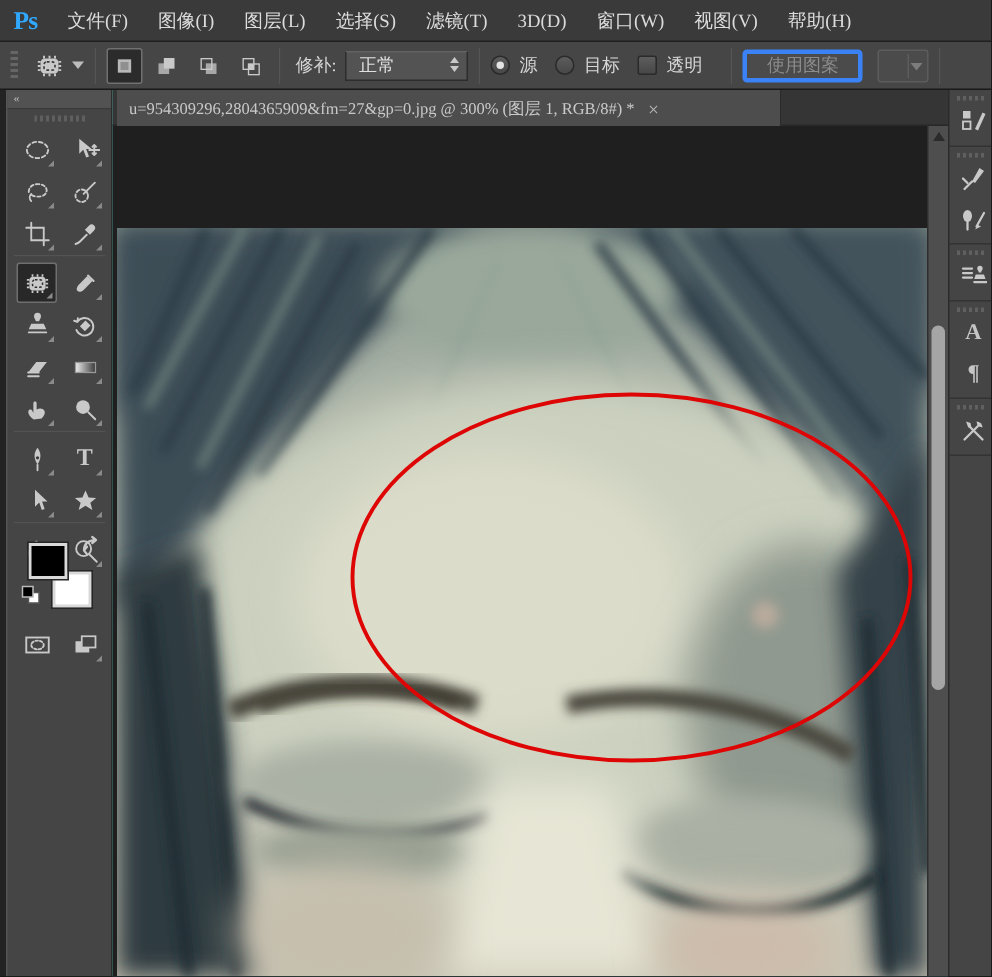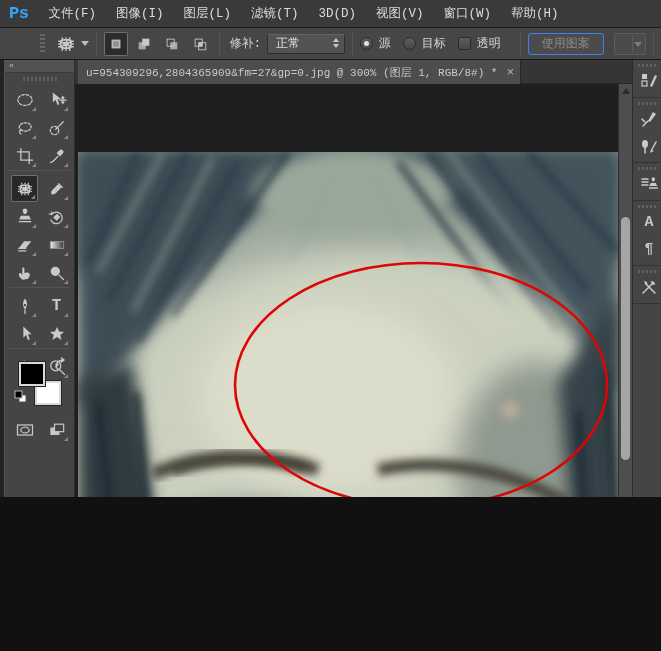--- a/index.html
+++ b/index.html
@@ -1,34 +1,34 @@
 <!DOCTYPE html>
 <html><head>
 <meta charset="utf-8">
 <style>
   * { margin:0; padding:0; box-sizing:border-box; }
   html,body { background:#111; }
   #app {
-    position:relative; width:661px; height:497px; overflow:hidden;
-    background:#232323; font-family:Liberation Mono, monospace;
+    position:relative; width:661px; height:651px; overflow:hidden;
+    background:#232323; font-family:Liberation Serif, serif;
     -webkit-font-smoothing:antialiased;
   }
   
   .menubar {
     position:absolute; left:0; top:0; width:661px; height:28px;
     background:#3a3a3a; border-bottom:1px solid #1f1f1f;
     display:flex; align-items:center; color:#dcdcdc; font-size:12.5px;
   }
   .ps-logo { margin:0 10px 0 9px; color:#31a8ff; font-weight:bold; font-size:17px; letter-spacing:-0.5px; }
   .menu-item { padding:0 10px; line-height:28px; white-space:nowrap; }
   
   .optionsbar {
     position:absolute; left:0; top:28px; width:661px; height:32px;
     background:#464646; border-bottom:1px solid #191919;
-    display:flex; align-items:center; color:#d6d6d6; font-size:12px;padding-left:33px;
+    display:flex; align-items:center; color:#d6d6d6; font-size:12px;
   }
   .grip-v {
     width:5px; height:20px; margin-left:7px;
     background:repeating-linear-gradient(#666 0 2px, transparent 2px 4px);
   }
   .preset-btn { display:flex; align-items:center; margin-left:10px; gap:4px; }
   .caret-down { width:0; height:0; border-left:4px solid transparent; border-right:4px solid transparent; border-top:5px solid #bdbdbd; }
   .vsep { width:1px; height:24px; background:#333; border-right:1px solid #555; margin:0 7px; }
   .mode-group { display:flex; gap:4px; }
   .mode-btn { width:24px; height:24px; display:flex; align-items:center; justify-content:center; border:1px solid transparent; border-radius:2px; }
@@ -45,21 +45,21 @@
   .radio-wrap, .check-wrap { display:flex; align-items:center; gap:6px; margin-right:12px; white-space:nowrap; }
   .radio {
     width:13px; height:13px; border-radius:50%;
     background:linear-gradient(#5d5d5d,#474747); border:1px solid #2a2a2a;
     display:flex; align-items:center; justify-content:center;
   }
   .radio.checked::after { content:""; width:5px; height:5px; border-radius:50%; background:#e3e3e3; }
   .checkbox { width:13px; height:13px; border-radius:2px; background:linear-gradient(#5d5d5d,#474747); border:1px solid #2a2a2a; }
   .btn-disabled {
     height:22px; padding:0 13px; display:flex; align-items:center;
-    background:#4b4b4b; border:1px solid #3b82f6; border-radius:3px; color:#8b8b8b; white-space:nowrap;
+    background:#4b4b4b; border:3px solid #3b82f6; border-radius:3px; color:#8b8b8b; white-space:nowrap;
   }
   .pattern-drop {
     width:34px; height:22px; margin-left:10px; background:#4b4b4b;
     border:1px solid #5c5c5c; border-radius:2px; position:relative;
   }
   .pattern-drop .caret-down { position:absolute; right:3px; top:8px; border-top-color:#7d7d7d; }
   .pattern-drop::before { content:""; position:absolute; right:12px; top:2px; bottom:2px; width:1px; background:#5c5c5c; }
   
   .toolpanel {
     position:absolute; left:4px; top:60px; width:71px; bottom:0;
@@ -110,24 +110,25 @@
 </head>
 <body>
 
 <div id="app">
 
   <div class="menubar">
     <span class="ps-logo">Ps</span>
     <span class="menu-item">文件(F)</span>
     <span class="menu-item">图像(I)</span>
     <span class="menu-item">图层(L)</span>
+    <span class="menu-item">选择(S)</span>
     <span class="menu-item">滤镜(T)</span>
     <span class="menu-item">3D(D)</span>
+    <span class="menu-item">窗口(W)</span>
     <span class="menu-item">视图(V)</span>
-    <span class="menu-item">窗口(W)</span>
     <span class="menu-item">帮助(H)</span>
   </div>
 
   <div class="optionsbar">
     <div class="grip-v"></div>
     <div class="preset-btn">
       <svg width="22" height="22" viewBox="0 0 24 24">
         <rect x="5.5" y="6.5" width="13" height="11" rx="3" class="icon-fill"></rect>
         <rect x="8" y="9" width="8" height="6" rx="2" fill="none" stroke="#3c3c3c" stroke-width="1.2" stroke-dasharray="2 1.6"></rect>
         <g stroke="#c9c9c9" stroke-width="1.4">

